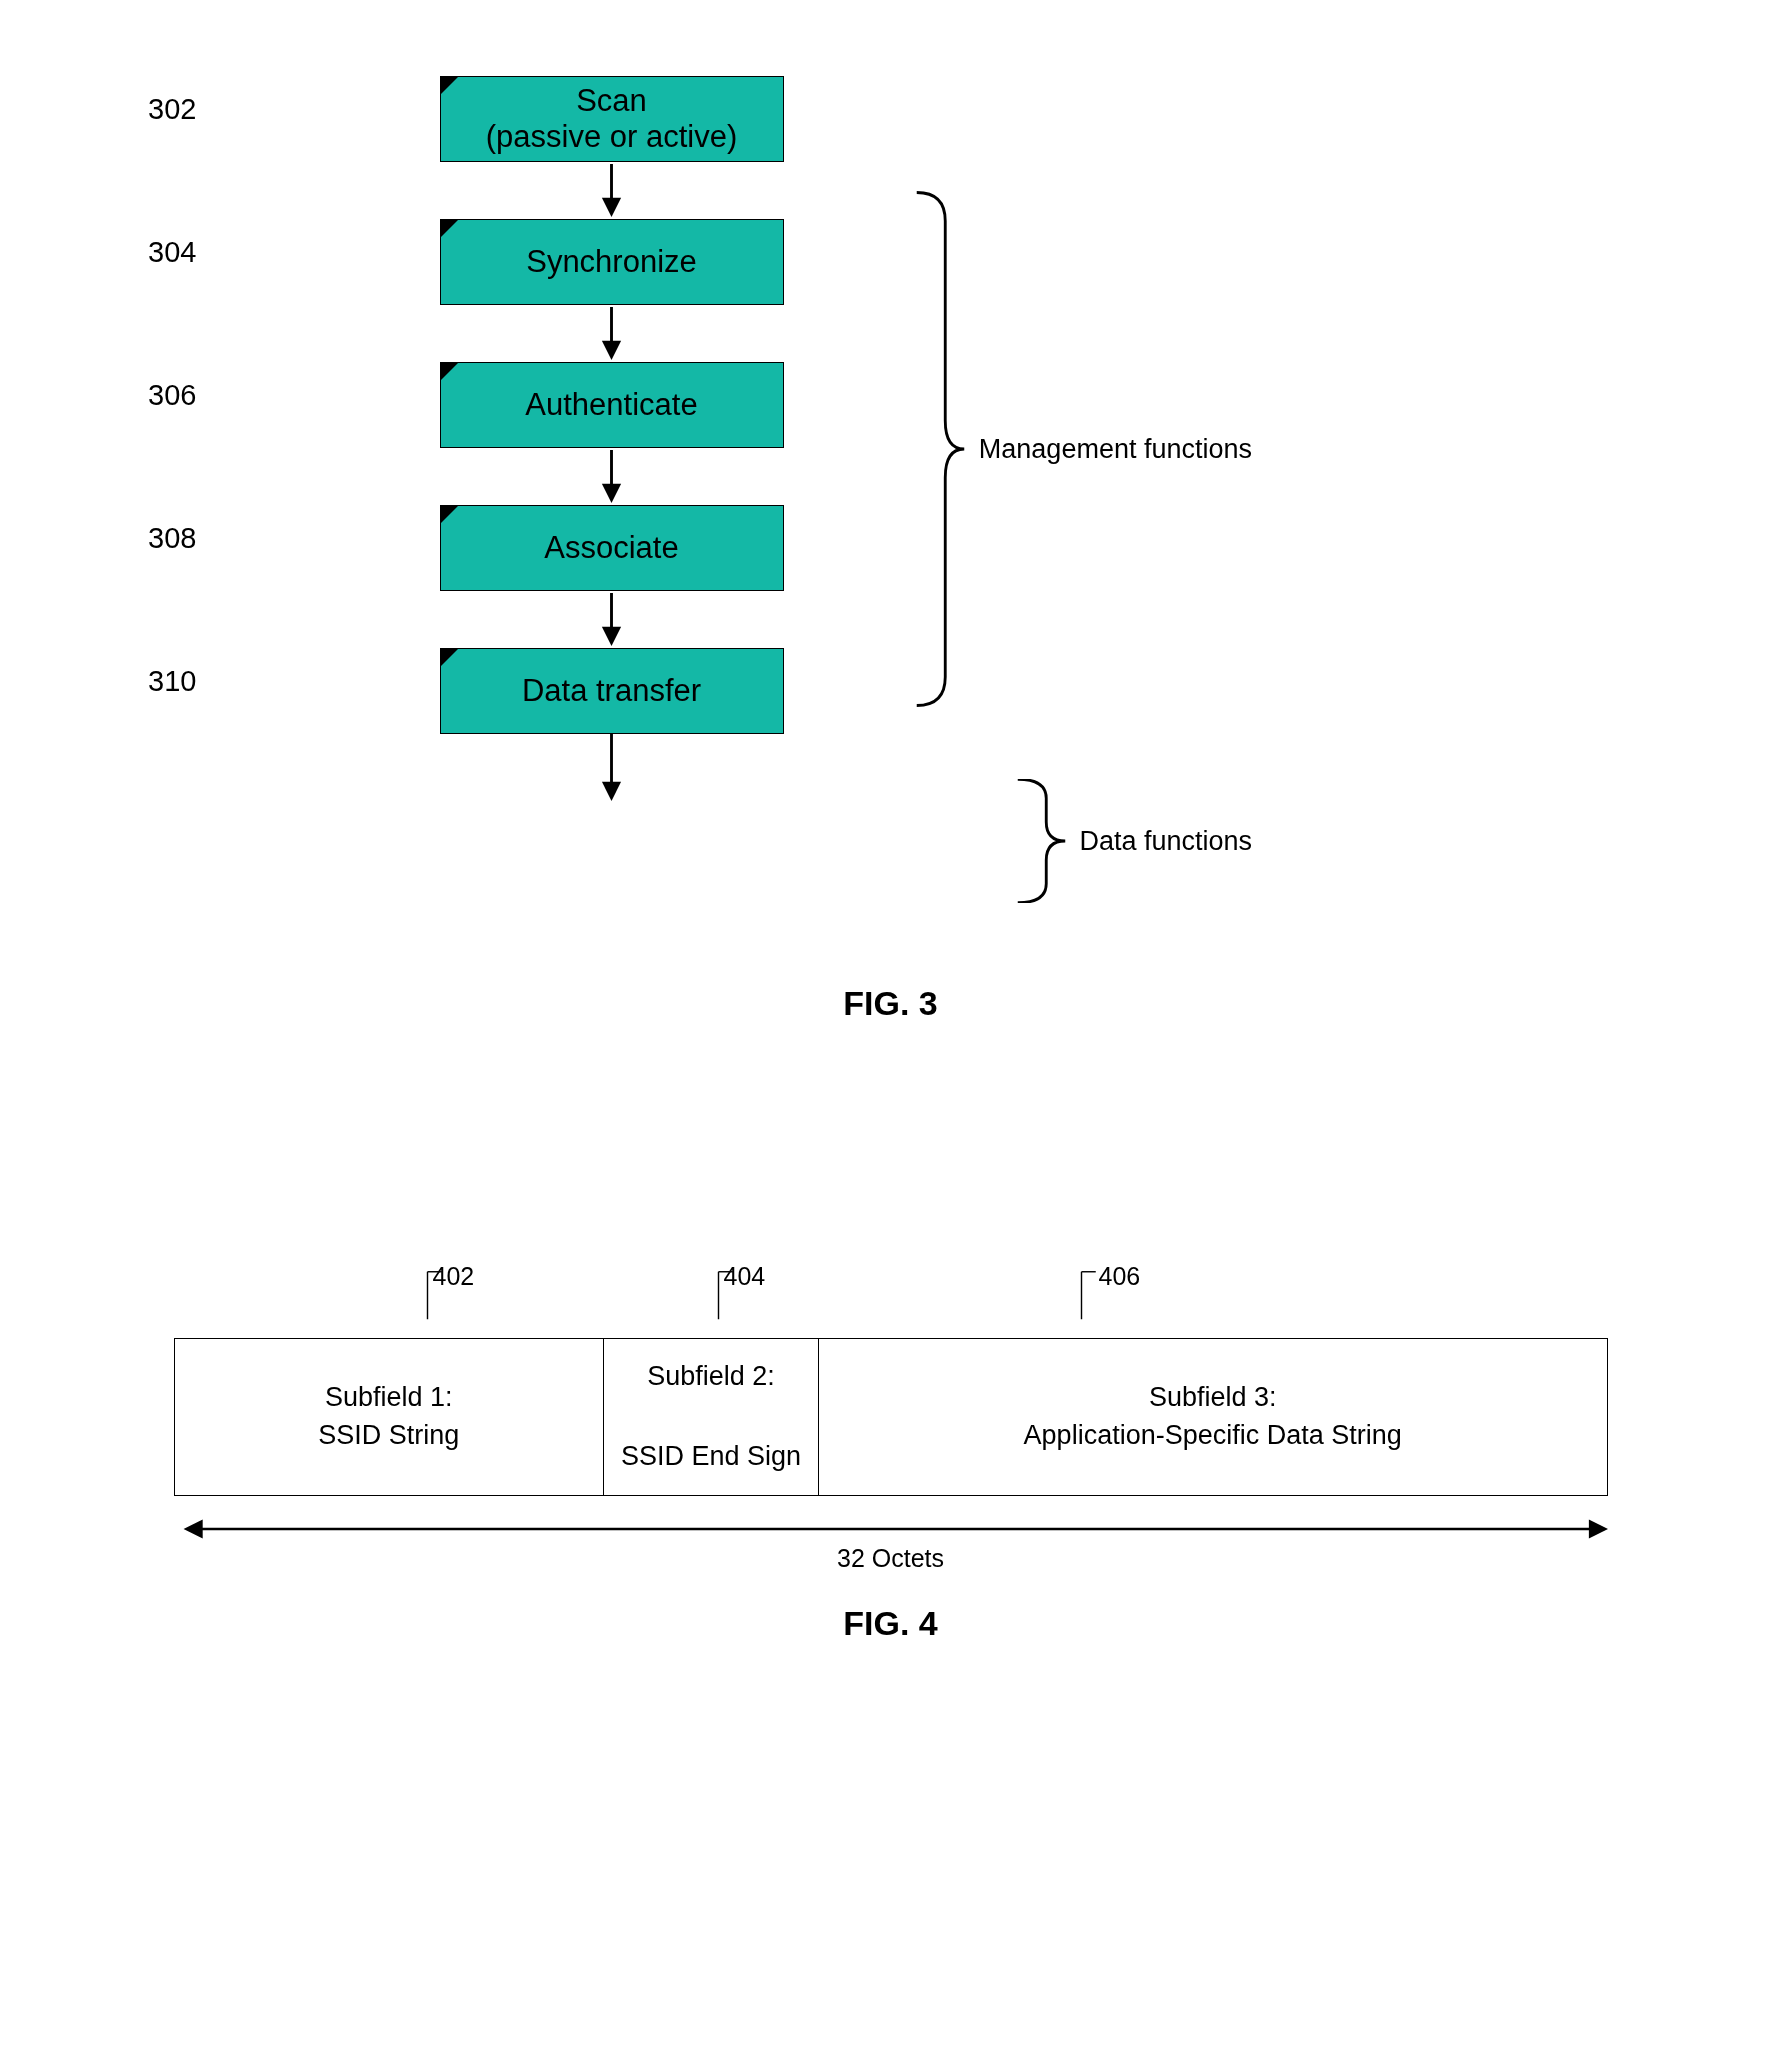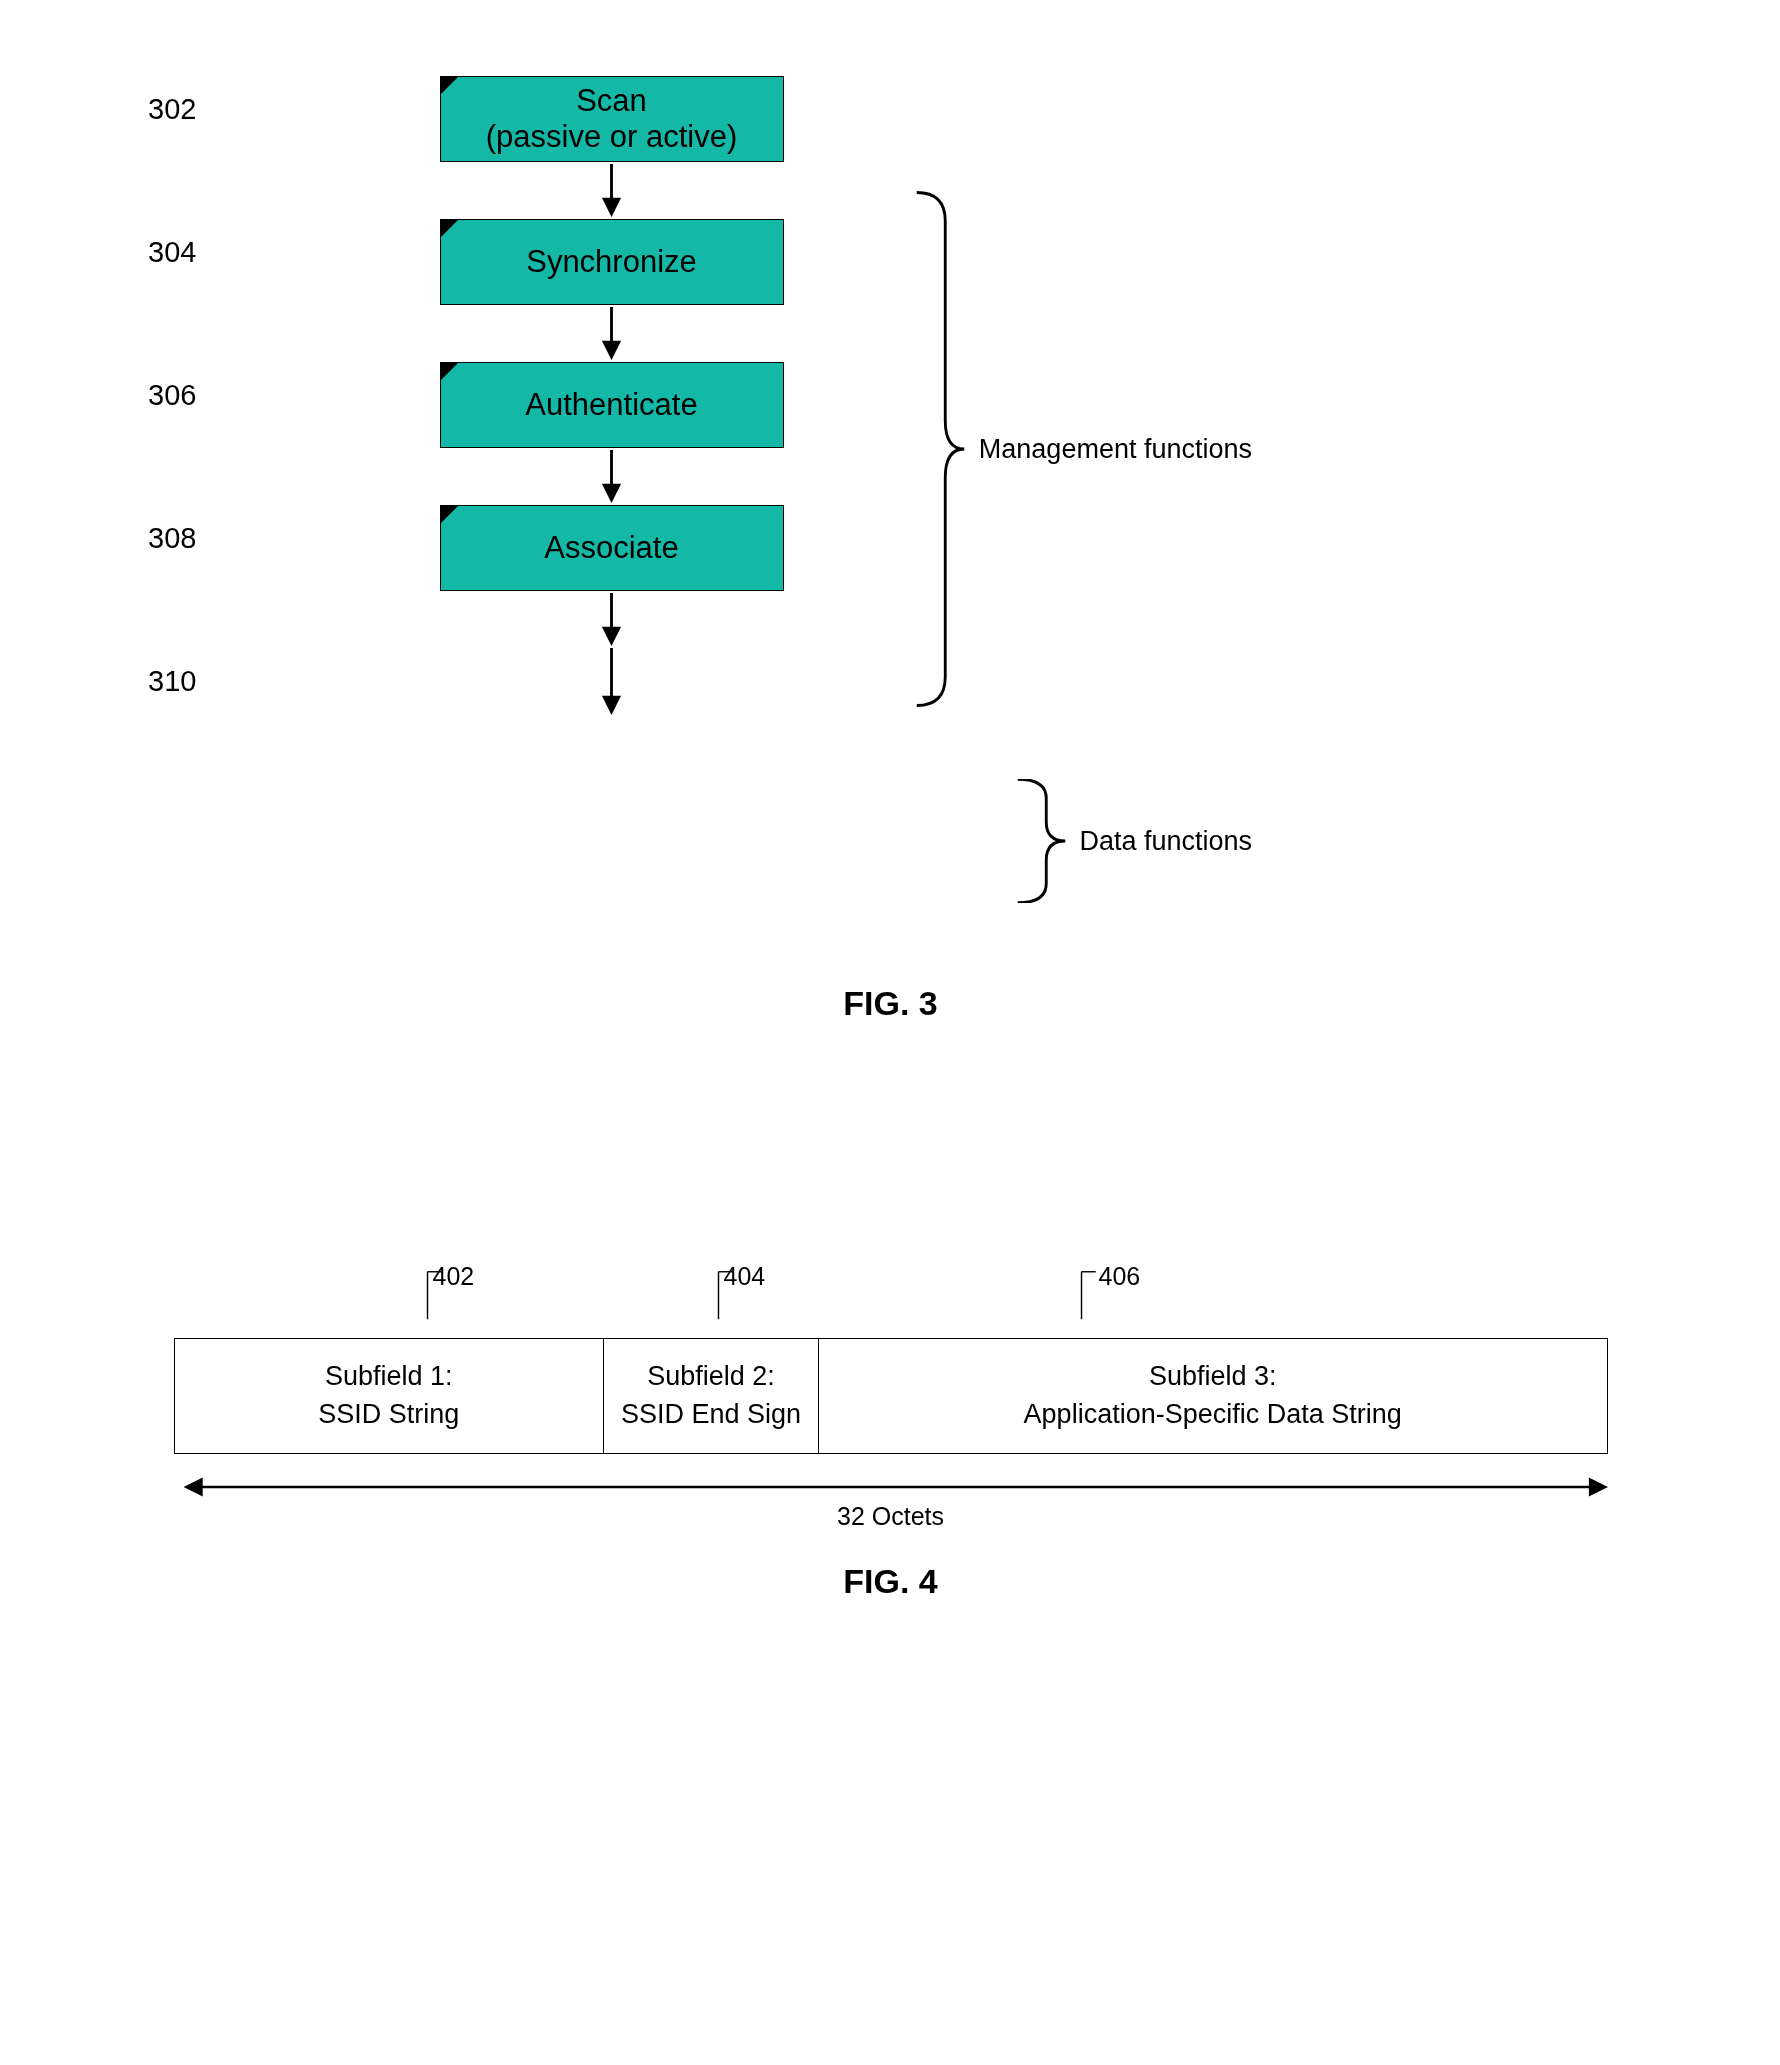--- a/index.html
+++ b/index.html
@@ -168,21 +168,21 @@
       align-items: center;
       justify-content: center;
       flex-direction: column;
     }
 
     .field-cell:last-child {
       border-right: none;
     }
 
     .field-cell.cell-1 { width: 30%; }
-    .field-cell.cell-2 { width: 15%; }
+    .field-cell.cell-2 { width: 15%; gap: 42px; }
     .field-cell.cell-3 { flex: 1; }
 
     
     .double-arrow-row {
       display: flex;
       align-items: center;
       margin-top: 9.6px;
       width: 100%;
     }
   </style>
@@ -243,20 +243,23 @@
 
     <div class="arrow-down">
       <svg width="29" height="53" viewBox="0 0 30 55">
         <line x1="15" y1="0" x2="15" y2="40" stroke="#000" stroke-width="3"></line>
         <polygon points="15,55 5,35 25,35" fill="#000"></polygon>
       </svg>
     </div>
 
     <div class="flow-step">
       <span class="step-number">310</span>
+      <div class="step-box notched">
+        <span>Data transfer</span>
+      </div>
     </div>
 
     <div class="arrow-bottom">
       <svg width="29" height="67" viewBox="0 0 30 70">
         <line x1="15" y1="0" x2="15" y2="55" stroke="#000" stroke-width="3"></line>
         <polygon points="15,70 5,50 25,50" fill="#000"></polygon>
       </svg>
     </div>
 
     <div class="brace-group">

